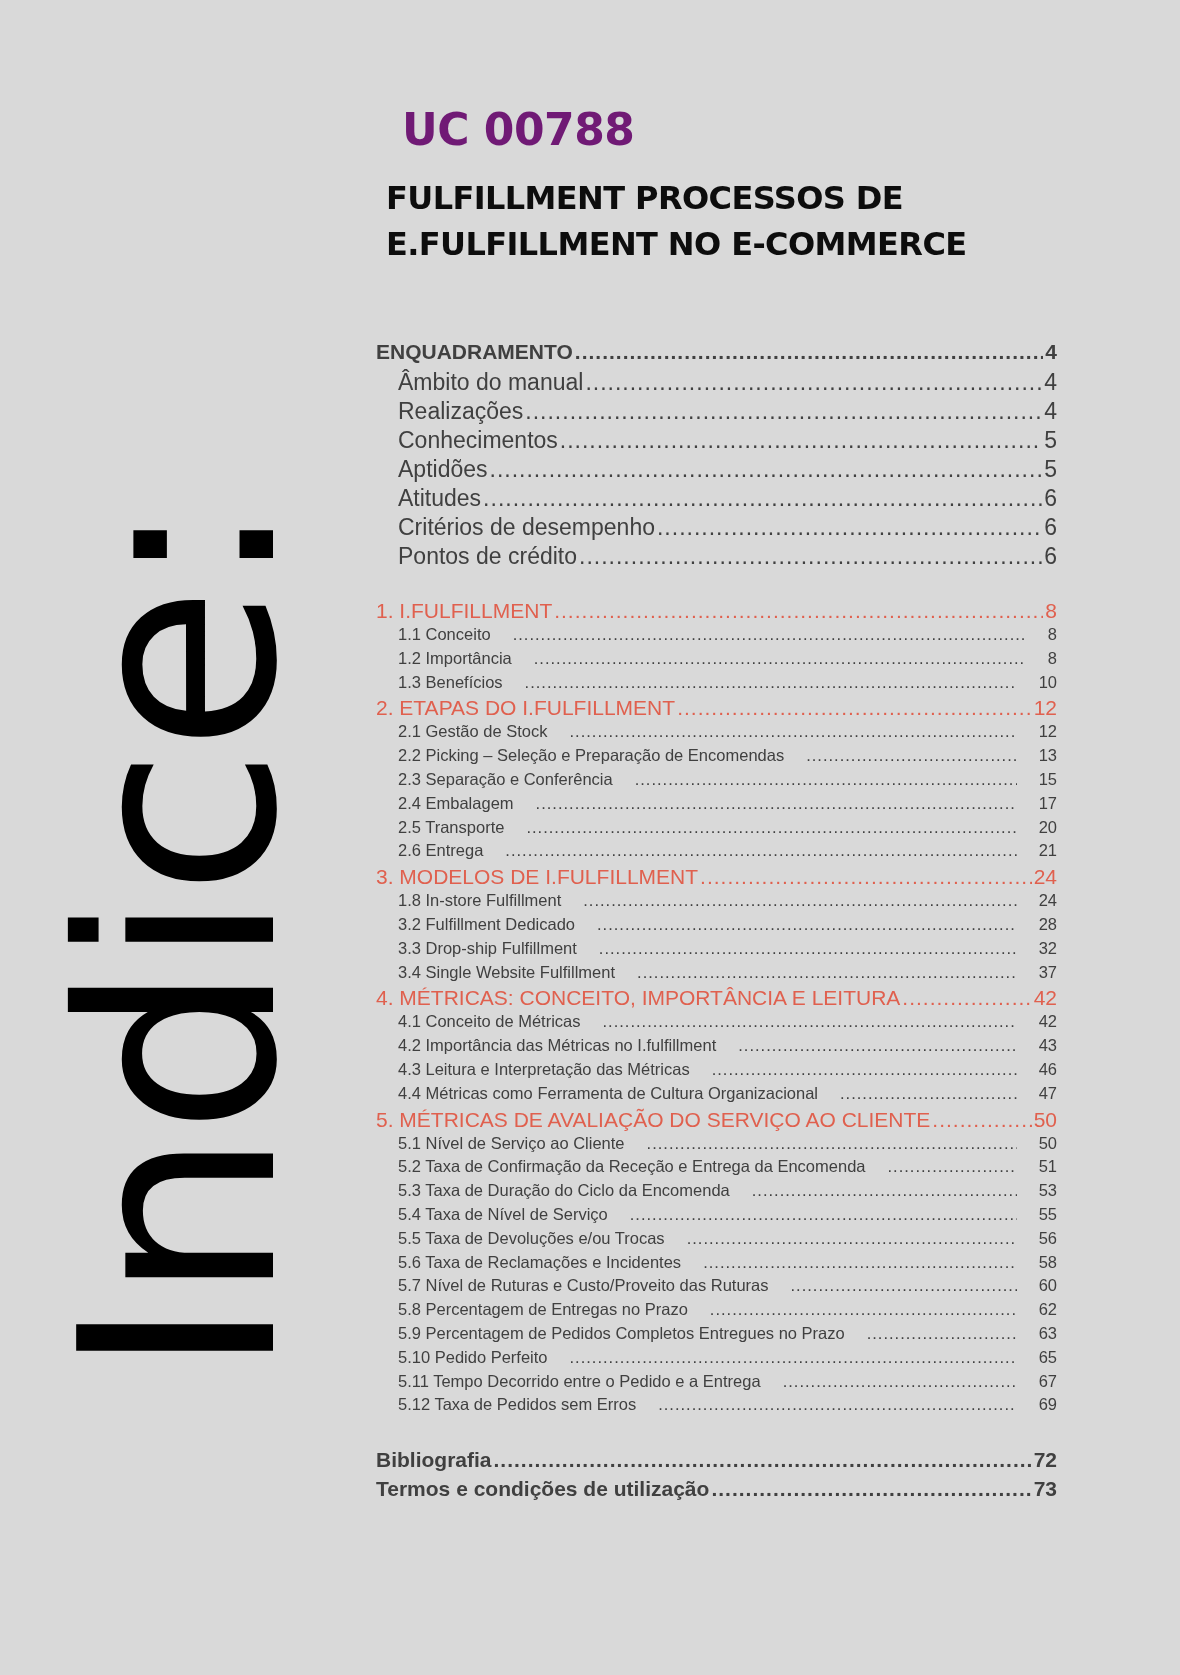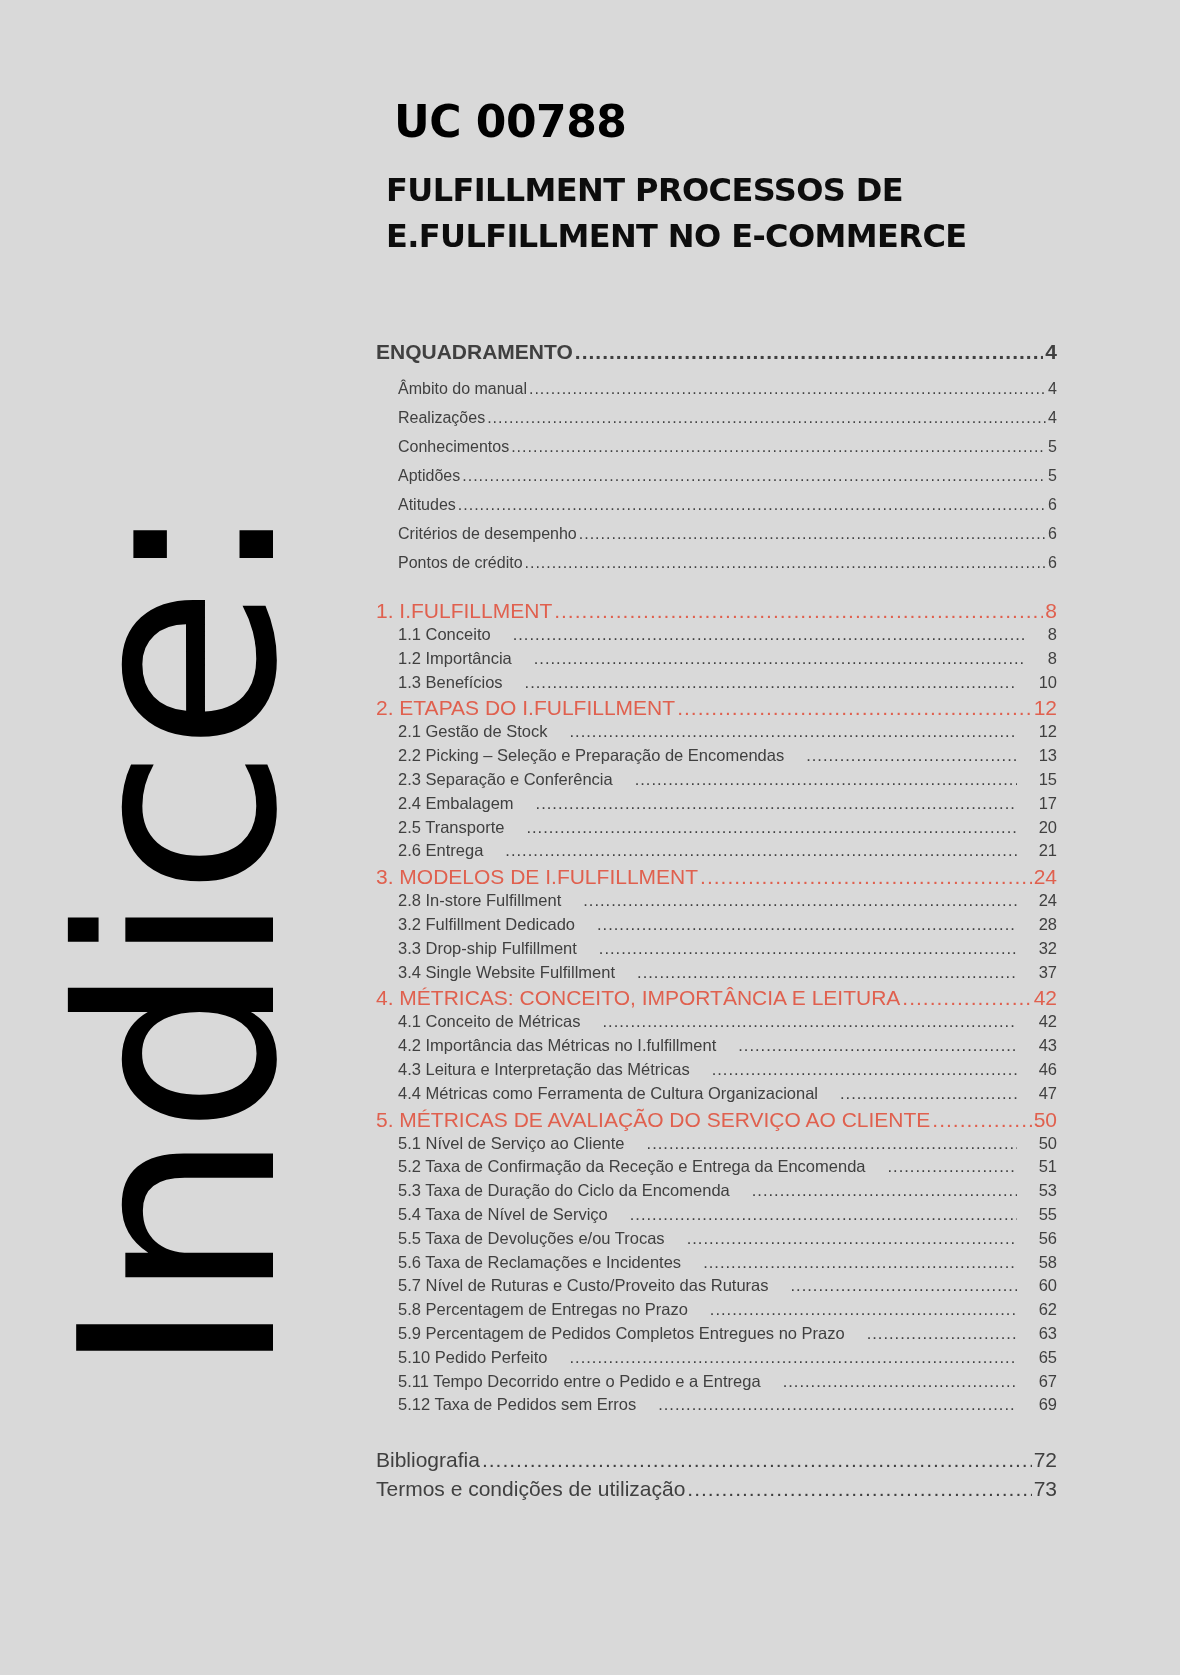--- a/index.html
+++ b/index.html
@@ -1,32 +1,32 @@
 <!DOCTYPE html>
 <html><head>
 <meta charset="utf-8">
 <style>
   html, body { margin:0; padding:0; }
   body { width:1180px; height:1675px; background:#d9d9d9; position:relative; overflow:hidden; font-family:"Liberation Sans", sans-serif; }
   .vertical { position:absolute; left:60px; top:540px; width:240px; height:800px; }
   .vertical span { position:absolute; left:50%; top:50%; transform:translate(-50%,-50%) rotate(-90deg); font-family:"DejaVu Sans", sans-serif; font-size:270px; line-height:1; color:#000; white-space:nowrap; letter-spacing:-4px; }
   .header { position:absolute; left:386px; top:88px; width:720px; }
-  .uc { font-family:"DejaVu Sans", sans-serif; font-weight:bold; font-size:44px; color:#000000; margin:8px; letter-spacing:-0.5px; }
+  .uc { font-family:"DejaVu Sans", sans-serif; font-weight:bold; font-size:44px; color:#701a75; margin:16px; letter-spacing:-0.5px; }
   .title { font-family:"DejaVu Sans", sans-serif; font-weight:bold; font-size:32px; line-height:46px; color:#0d0d0d; margin:20px 0 0 0; letter-spacing:-0.6px; }
   .toc { position:absolute; left:376px; top:340px; width:681px; }
   .row { display:flex; align-items:baseline; white-space:nowrap; color:#404040; }
   .row .lbl { flex:0 0 auto; }
   .row .dots { flex:1 1 auto; overflow:hidden; margin:0 2px; }
   .row .dots::after { content:"........................................................................................................................................................................................................................................................................"; letter-spacing:1px; }
   .row .pg { flex:0 0 auto; }
   .r-top { font-size:21px; font-weight:bold; height:29px; }
-  .r-top-sub { font-size:16px; height:29px; padding-left:22px;align-items:flex-end; }
+  .r-top-sub { font-size:23px; height:29px; padding-left:22px; }
   .r-chap { font-size:21px; font-weight:normal; color:#e0604e; height:26px; }
   .r-sub { font-size:16.5px; height:23.8px; padding-left:22px;gap:20px; }
-  .r-end { font-size:21px; font-weight:normal; height:29px; }
+  .r-end { font-size:21px; font-weight:bold; height:29px; }
   .gap-a { height:27px; }
   .gap-b { height:29px; }
 </style>
 </head>
 <body>
 
 <div class="vertical">
   <span>Indice:</span>
 </div>
 
@@ -134,21 +134,21 @@
       <span class="lbl">2.6 Entrega</span>
       <span class="dots"></span>
       <span class="pg">21</span>
     </div>
     <div class="row r-chap">
       <span class="lbl">3. MODELOS DE I.FULFILLMENT</span>
       <span class="dots"></span>
       <span class="pg">24</span>
     </div>
     <div class="row r-sub">
-      <span class="lbl">2.8 In-store Fulfillment</span>
+      <span class="lbl">1.8 In-store Fulfillment</span>
       <span class="dots"></span>
       <span class="pg">24</span>
     </div>
     <div class="row r-sub">
       <span class="lbl">3.2 Fulfillment Dedicado</span>
       <span class="dots"></span>
       <span class="pg">28</span>
     </div>
     <div class="row r-sub">
       <span class="lbl">3.3 Drop-ship Fulfillment</span>

